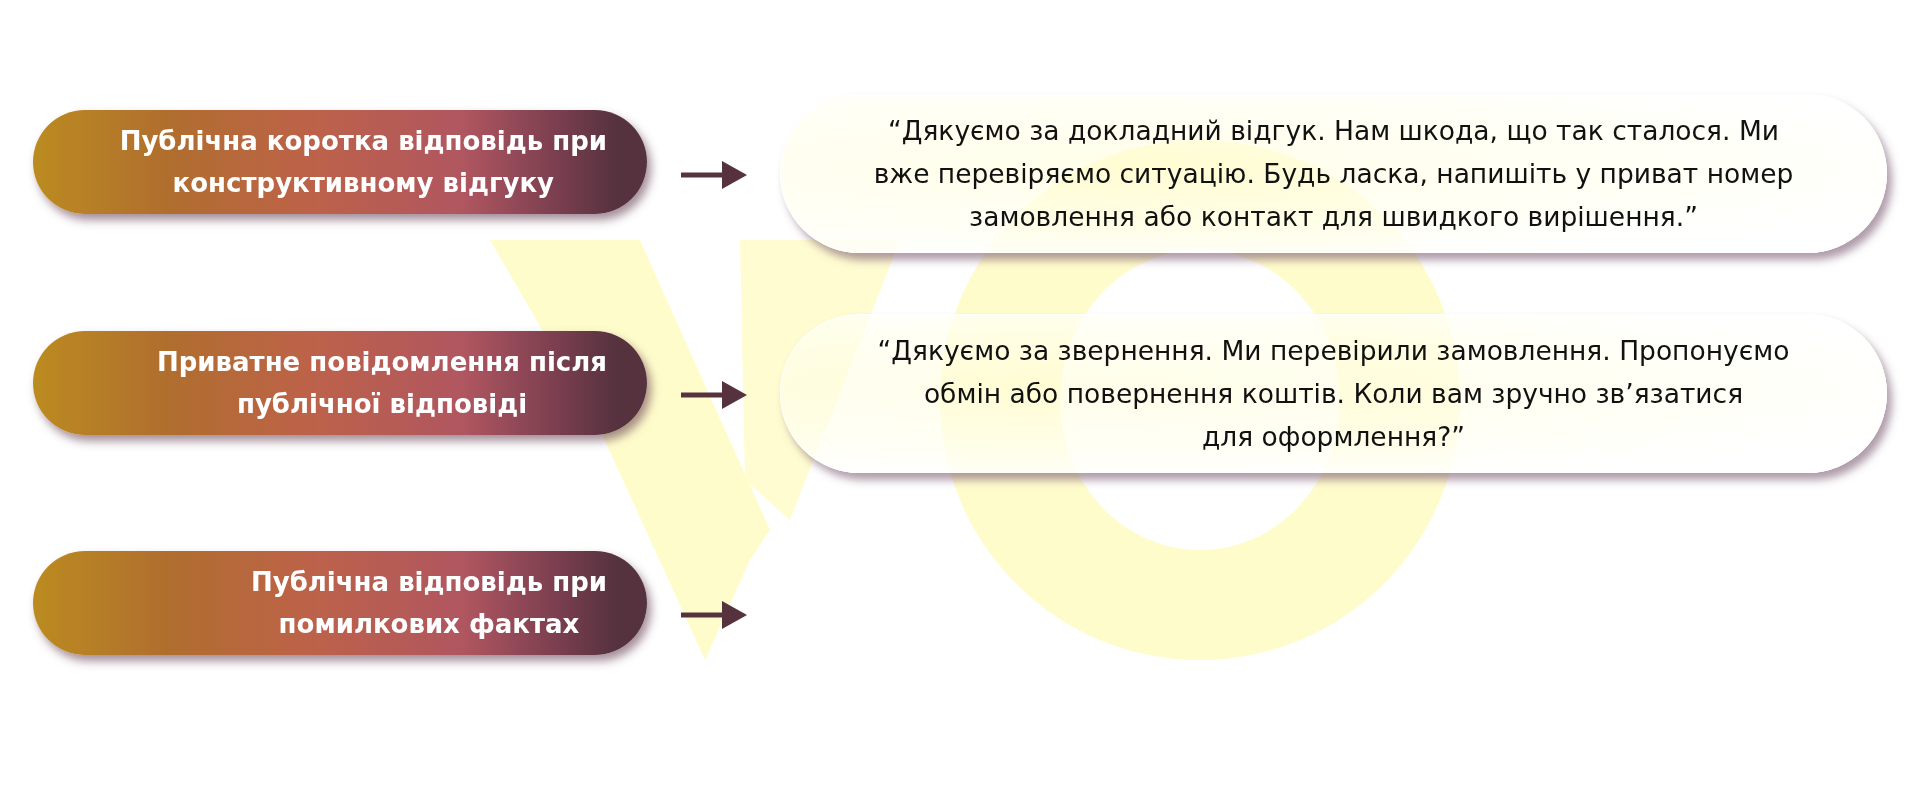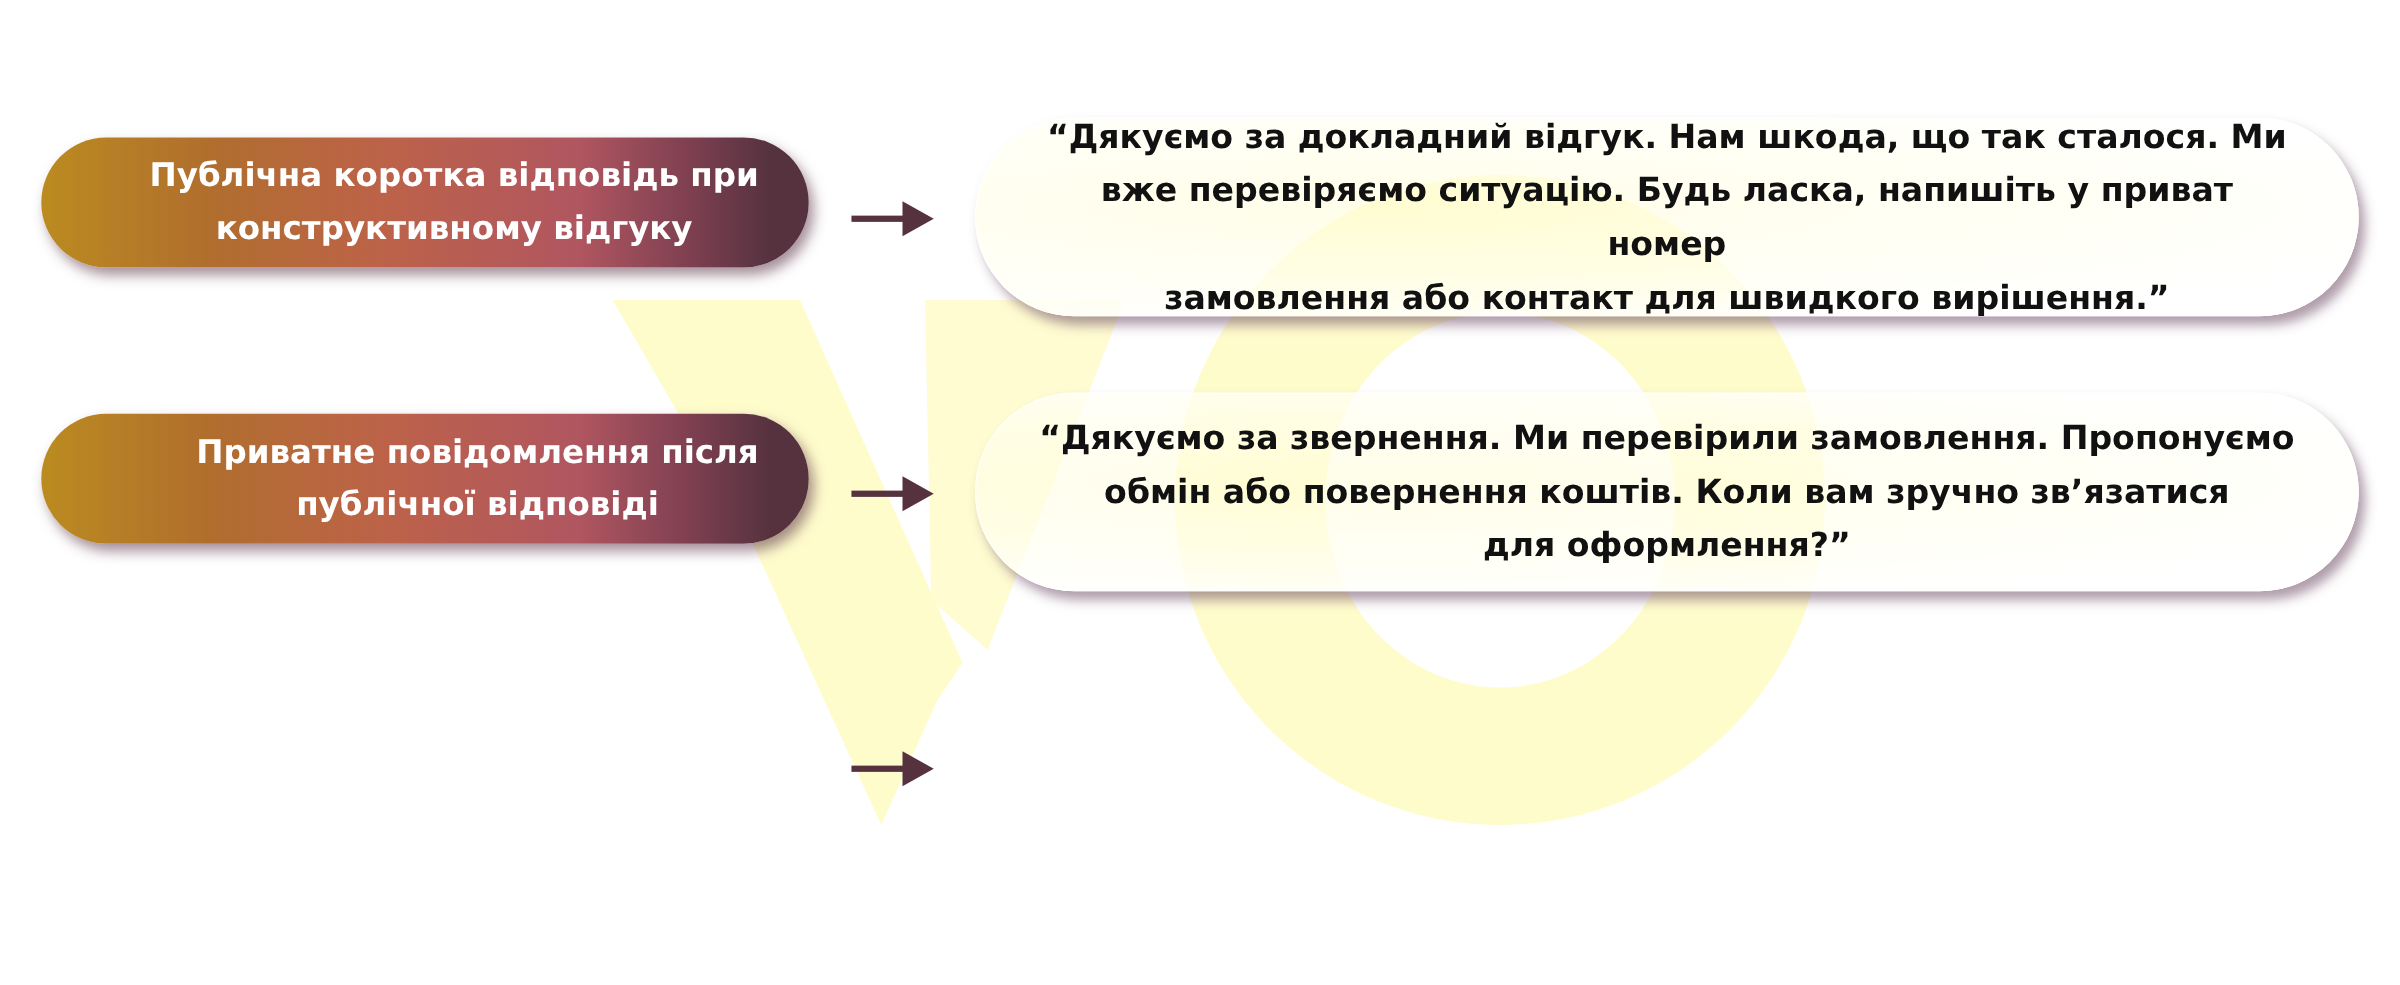--- a/index.html
+++ b/index.html
@@ -23,21 +23,21 @@
     }
     .arrow { position: absolute; left: 681px; width: 68px; height: 30px; }
     .bubble {
       position: absolute; left: 780px; width: 1107px; height: 159px;
       border-radius: 80px;
       background: radial-gradient(ellipse at 30% 45%, rgba(255,253,215,0.55) 0%, rgba(255,255,240,0.7) 45%, rgba(255,255,255,0.92) 80%);
       box-shadow: 5px 7px 9px rgba(110, 75, 100, 0.55), inset 0 0 0 1px rgba(255,255,255,0.9);
       display: flex; align-items: center; justify-content: center; text-align: center;
     }
     .bubble-text {
-      color: #111111; font-weight: bold; font-size: 26.5px; line-height: 43px;
+      color: #111111; font-weight: normal; font-size: 26.5px; line-height: 43px;
       padding: 0 50px; white-space: pre-line;
     }
   </style>
 </head>
 <body>
 
 <svg class="watermark" viewBox="0 0 1920 788" xmlns="http://www.w3.org/2000/svg">
   <g fill="#fffccc">
 
     <polygon points="490,240 640,240 770,530 750,560 705,660 600,430"></polygon>
@@ -73,17 +73,21 @@
     <polygon points="41,1 66,15 41,29" fill="#56323f"></polygon>
   </svg>
   <div class="bubble" style="top: 0px; align-items: center;">
     <span class="bubble-text">“Дякуємо за звернення. Ми перевірили замовлення. Пропонуємо
 обмін або повернення коштів. Коли вам зручно зв’язатися
 для оформлення?”</span>
   </div>
 </div>
 
 <div class="row" style="top: 534px;">
+  <div class="pill" style="top: 17px;">
+    <span class="pill-text">Публічна відповідь при
+помилкових фактах</span>
+  </div>
   <svg class="arrow" style="top: 66px;" viewBox="0 0 68 30">
     <rect x="0" y="12.5" width="44" height="5" fill="#56323f"></rect>
     <polygon points="41,1 66,15 41,29" fill="#56323f"></polygon>
   </svg>
 </div>
 
 </body></html>

